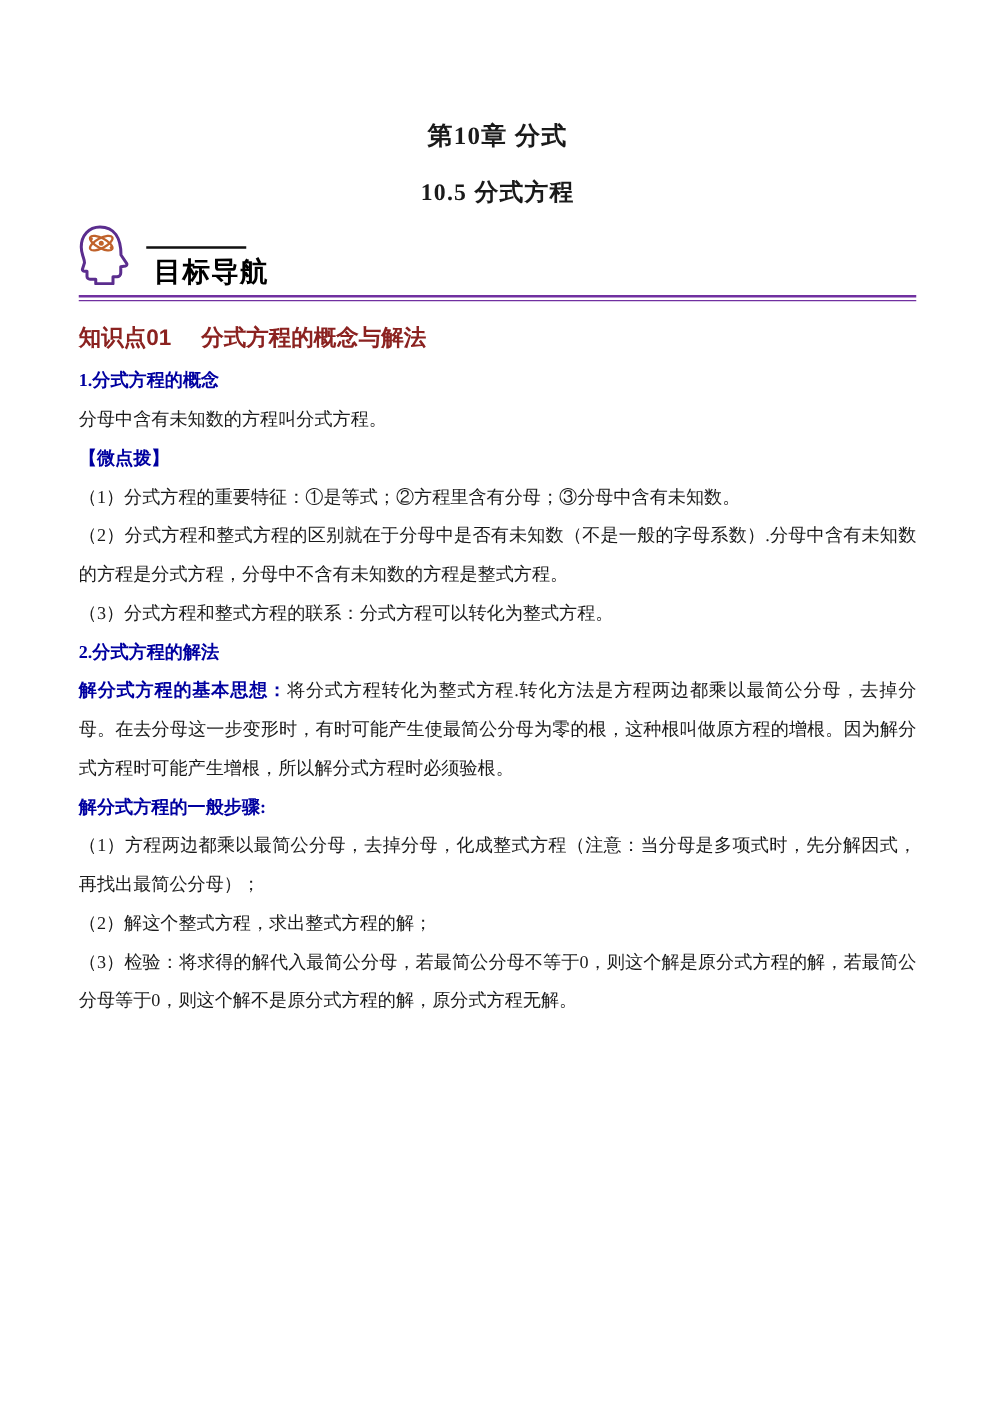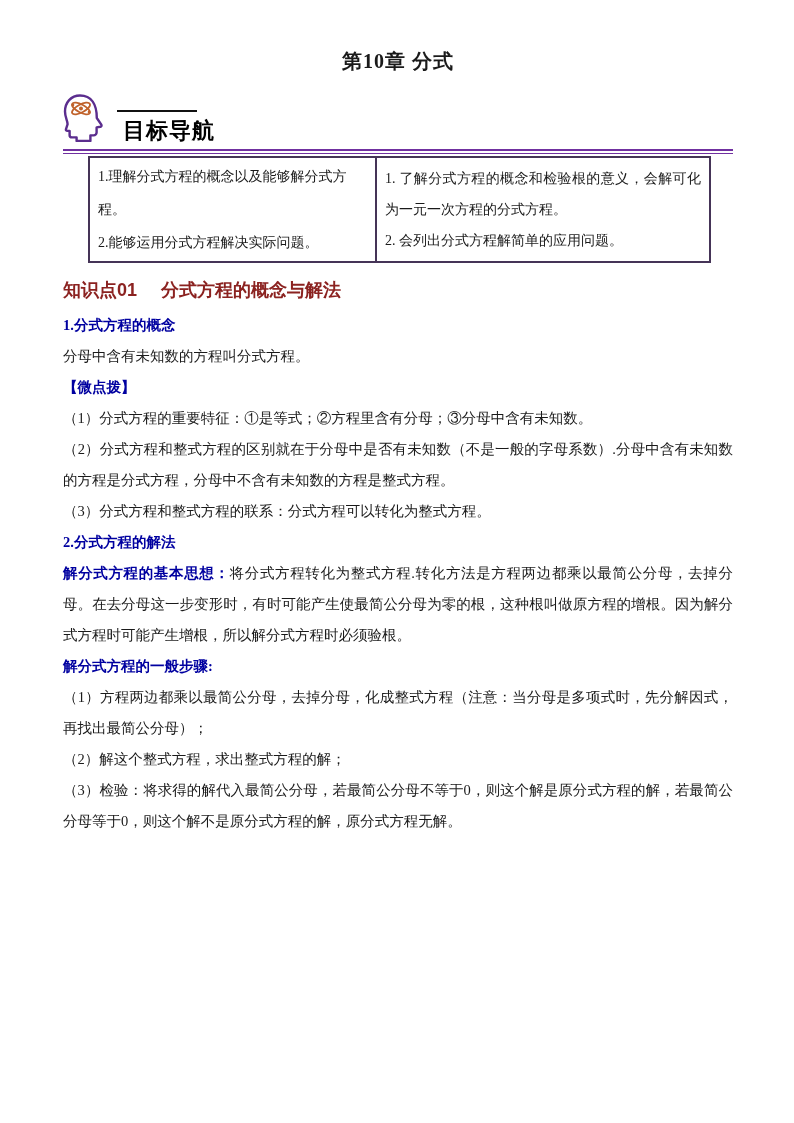--- a/index.html
+++ b/index.html
@@ -6,21 +6,21 @@
   body {
     width: 794px; height: 1123px;
     background: #ffffff;
     font-family: "Liberation Serif", "DejaVu Serif", serif;
     color: #1a1a1a;
     overflow: hidden;
   }
   .page {
     box-sizing: border-box;
     width: 794px; height: 833px;
-    padding: 48px 61px 0 63px;
+    padding: 96px 61px 0 63px;
   }
   .doc-title {
     text-align: center; font-size: 20px; font-weight: bold;
     line-height: 26px; margin: 0 0 20px 0; letter-spacing: 1px;
   }
   .doc-subtitle {
     text-align: center; font-size: 19px; font-weight: bold;
     line-height: 26px; margin: 0 0 12px 0; letter-spacing: 1px;
   }
   
@@ -79,20 +79,21 @@
   .content { margin-top: 6px; }
   .blue-h { color: #0000A0; font-weight: bold; }
   .content p.heading { text-align: left; }
 </style>
 </head>
 <body>
 
 <div class="page">
 
   <div class="doc-title">第10章 分式</div>
+  <div class="doc-subtitle">10.5 分式方程</div>
 
   <div class="banner">
     <div class="banner-row">
       <span class="banner-icon">
         <svg width="42" height="48" viewBox="0 0 42 48">
           <path d="M17,1.5 C8,1.5 2,8.5 2,17.5 C2,23.5 4.6,26.8 4.6,30.2 L3,35.2 C2.7,36.1 3.3,36.9 4.2,36.9 L6.6,36.9 L6.6,41.2 C6.6,42.5 7.7,43.4 9,43.4 L13.6,43.4 L13.6,47 L27.4,47 L27.4,41.4 L30.6,41.4 C32.3,41.4 33.6,40 33.6,38.4 L33.6,33.4 L37.4,32.8 C38.4,32.6 38.8,31.5 38.3,30.7 L33.8,24 C33.8,10.5 28.5,1.5 17,1.5 Z" fill="none" stroke="#5B2D8E" stroke-width="2.4" stroke-linejoin="round"></path>
           <g stroke="#C0622B" stroke-width="1.8" fill="none">
             <ellipse cx="18" cy="14.5" rx="10" ry="4" transform="rotate(-28 18 14.5)"></ellipse>
             <ellipse cx="18" cy="14.5" rx="10" ry="4" transform="rotate(28 18 14.5)"></ellipse>
           </g>
@@ -111,30 +112,20 @@
       <div class="thin"></div>
     </div>
   </div>
 
   <table class="goals">
     <colgroup>
         <col class="col-left">
         <col class="col-right">
       </colgroup>
     <tbody>
-    <tr>
-      <td class="cell-standards">
-        <p>1.理解分式方程的概念以及能够解分式方程。</p>
-        <p>2.能够运用分式方程解决实际问题。</p>
-      </td>
-      <td class="cell-interp">
-        <p>1.  了解分式方程的概念和检验根的意义，会解可化为一元一次方程的分式方程。</p>
-        <p>2.  会列出分式方程解简单的应用问题。</p>
-      </td>
-    </tr>
   </tbody>
     </table>
 
 
   <div class="kpoint">
     <span class="kp-label">知识点01</span><span>分式方程的概念与解法</span>
   </div>
 
   <div class="content">
     <p class="heading"><span class="blue-h">1.分式方程的概念</span></p>

